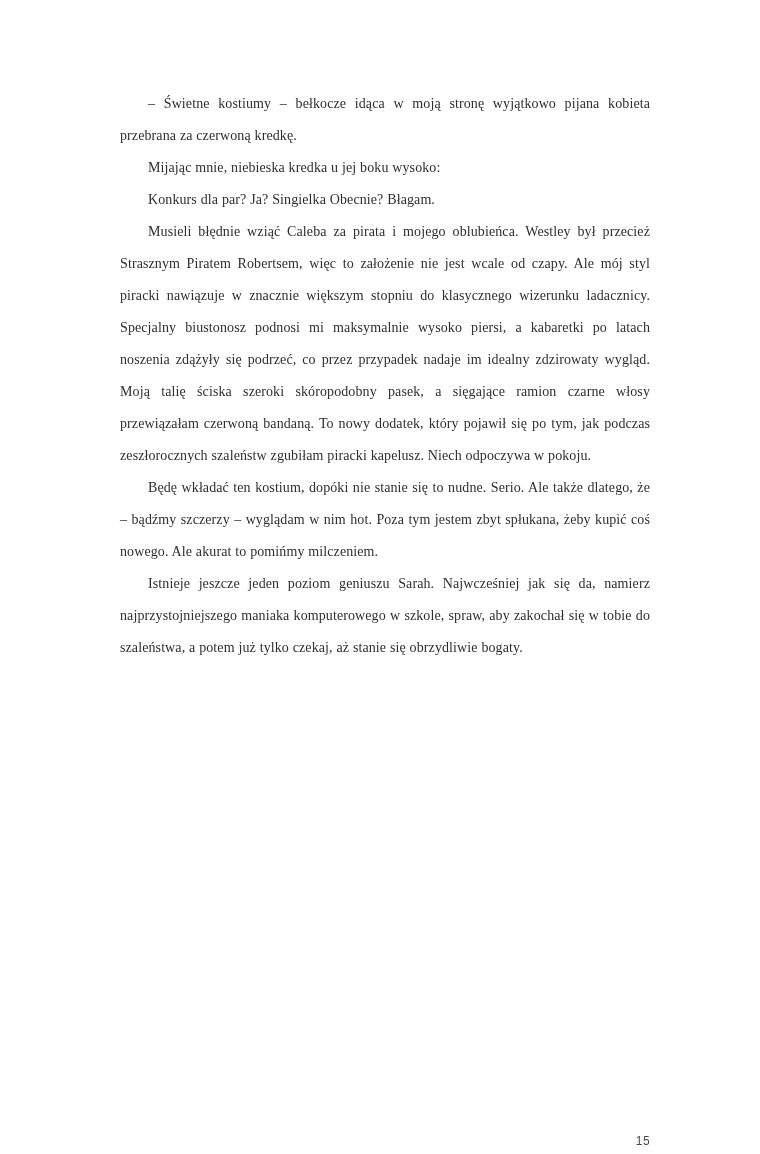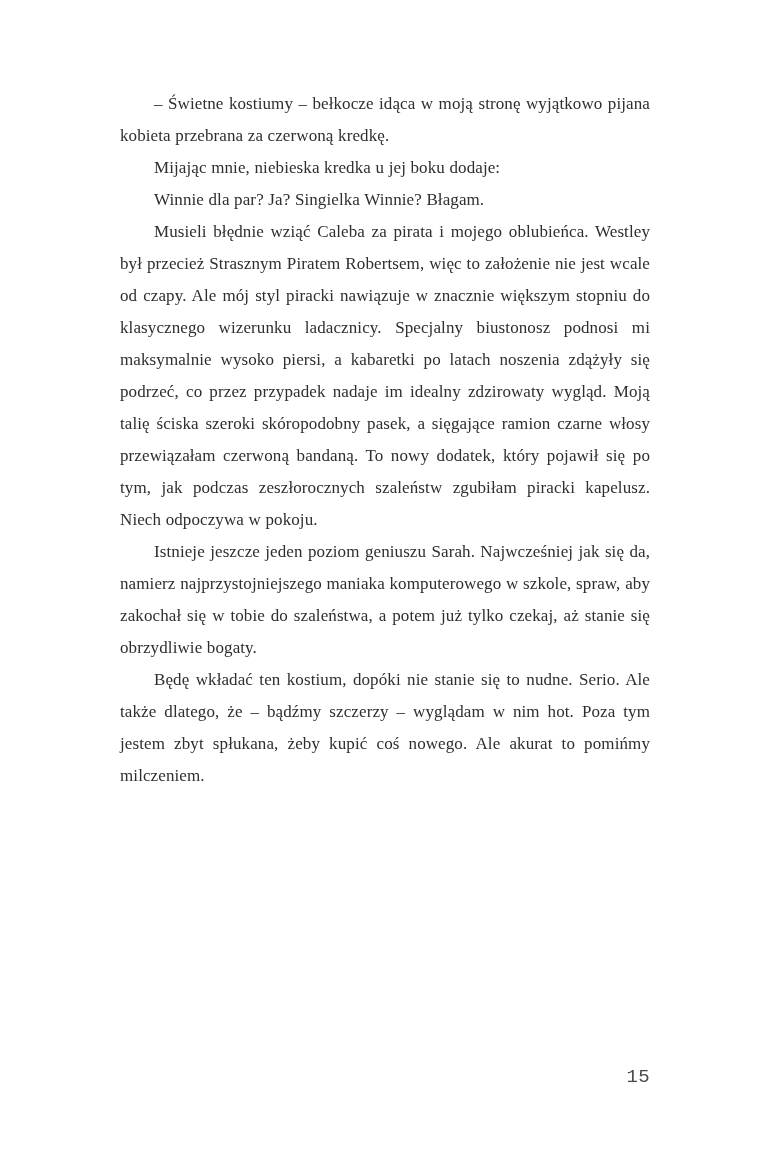--- a/index.html
+++ b/index.html
@@ -24,51 +24,51 @@
 
   .text-block {
     position: absolute;
     left: 120px;
     top: 88px;
     width: 530px;
   }
 
   .para {
     margin: 0;
-    font-size: 17px;
+    font-size: 14px;
     line-height: 32px;
     color: #2e2e30;
     text-align: justify;
     text-justify: inter-word;
     hyphens: manual;
     text-indent: 2.0em;
     letter-spacing: 0.1px;
     word-spacing: 0.2px;
   }
 
   .page-number {
     position: absolute;
     right: 110px;
-    top: 1068px;
-    font-size: 19px;
+    top: 1132px;
+    font-size: 12px;
     line-height: 18px;
     color: #4a4a4c;
     letter-spacing: 0.4px;
-    font-family: Liberation Mono, monospace;
+    font-family: Liberation Sans, sans-serif;
   }
 </style>
 </head>
 <body>
 
 <div class="page">
 
   <div class="text-block">
     <p class="para">– Świetne kostiumy – bełkocze idąca w moją stronę wyjątkowo pijana kobieta przebrana za czerwoną kredkę.</p>
-    <p class="para">Mijając mnie, niebieska kredka u jej boku dodaje:</p>
-    <p class="para">Winnie dla par? Ja? Singielka Winnie? Błagam.</p>
+    <p class="para">Mijając mnie, niebieska kredka u jej boku wysoko:</p>
+    <p class="para">Konkurs dla par? Ja? Singielka Obecnie? Błagam.</p>
     <p class="para">Musieli błędnie wziąć Caleba za pirata i mojego oblubieńca. Westley był przecież Strasznym Piratem Robertsem, więc to założenie nie jest wcale od czapy. Ale mój styl piracki nawiązuje w znacznie większym stopniu do klasycznego wizerunku ladacznicy. Specjalny biustonosz podnosi mi maksymalnie wysoko piersi, a kabaretki po latach noszenia zdążyły się podrzeć, co przez przypadek nadaje im idealny zdzirowaty wygląd. Moją talię ściska szeroki skóropodobny pasek, a sięgające ramion czarne włosy przewiązałam czerwoną bandaną. To nowy dodatek, który pojawił się po tym, jak podczas zeszłorocznych szaleństw zgubiłam piracki kapelusz. Niech odpoczywa w pokoju.</p>
+    <p class="para">Będę wkładać ten kostium, dopóki nie stanie się to nudne. Serio. Ale także dlatego, że – bądźmy szczerzy – wyglądam w nim hot. Poza tym jestem zbyt spłukana, żeby kupić coś nowego. Ale akurat to pomińmy milczeniem.</p>
     <p class="para">Istnieje jeszcze jeden poziom geniuszu Sarah. Najwcześniej jak się da, namierz najprzystojniejszego maniaka komputerowego w szkole, spraw, aby zakochał się w tobie do szaleństwa, a potem już tylko czekaj, aż stanie się obrzydliwie bogaty.</p>
-    <p class="para">Będę wkładać ten kostium, dopóki nie stanie się to nudne. Serio. Ale także dlatego, że – bądźmy szczerzy – wyglądam w nim hot. Poza tym jestem zbyt spłukana, żeby kupić coś nowego. Ale akurat to pomińmy milczeniem.</p>
   </div>
 
   <div class="page-number">15</div>
 
 </div>
 
 </body></html>

